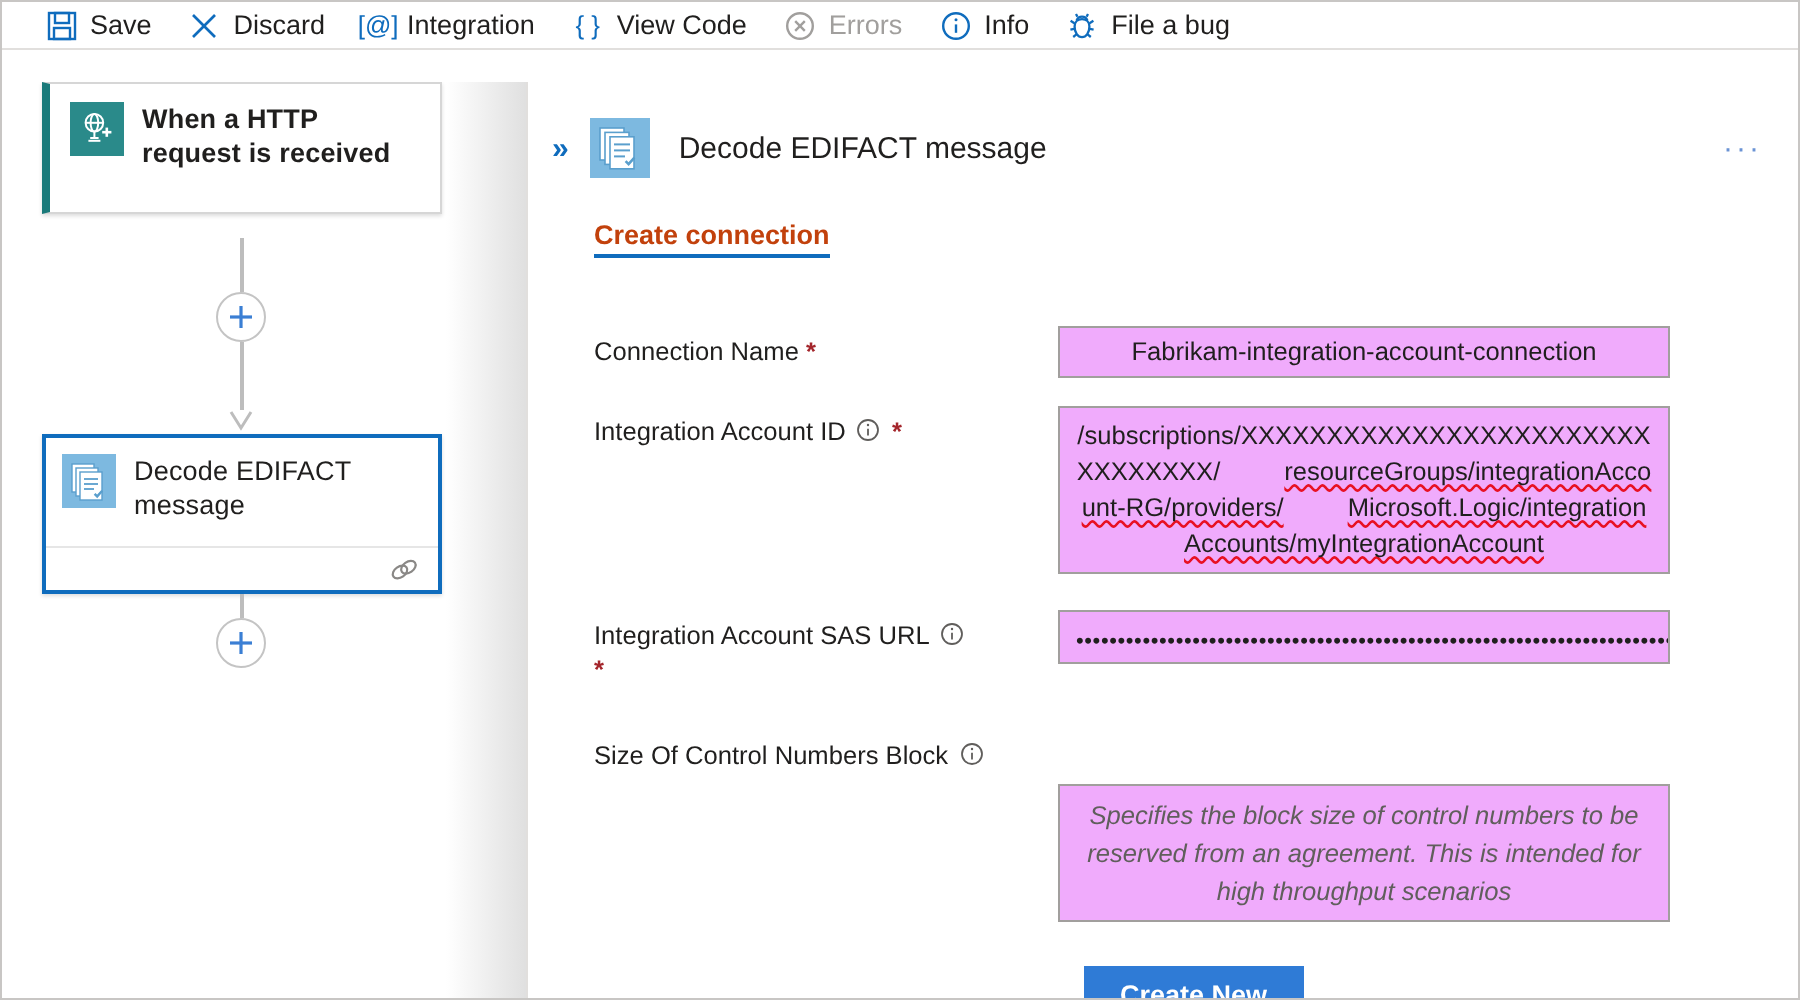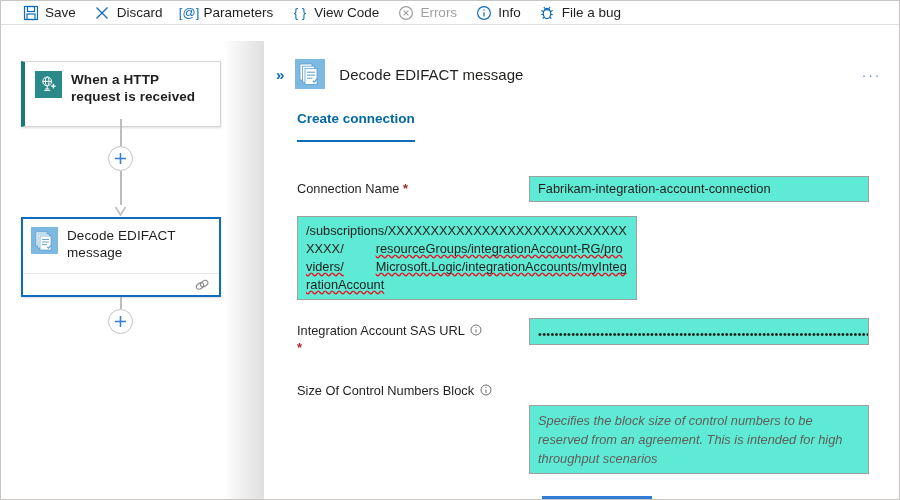--- a/index.html
+++ b/index.html
@@ -59,21 +59,21 @@
   }
 
   .node {
     position:absolute;
     background:#ffffff;
     box-shadow:0 1px 2px rgba(0,0,0,.14);
   }
 
   
   .node-trigger {
-    left:20px; top:20px; width:200px; height:66px;
+    left:20px; top:0; width:200px; height:66px;
     border:1px solid #d6d6d6;
     border-left:4px solid #1a7a7a;
     display:flex; align-items:flex-start;
     padding:9px 10px 0 10px;
   }
   .node-sel {
     left:20px; top:176px; width:200px; height:80px;
     border:2px solid #0f6cbd;
     display:flex; flex-direction:column;
   }
@@ -131,41 +131,41 @@
   .panel-ico svg { display:block; width:30px; height:30px; }
   .panel-title { font-size:15px; color:#201f1e; font-weight:400; }
   .panel-more {
     margin-left:auto; color:#6a93d4; font-size:15px;
     letter-spacing:1.5px; cursor:pointer; padding:0 4px; line-height:1;
   }
 
   .tabs { padding:0 0 0 33px; margin-top:16px; }
   .tab {
     display:inline-block; font-size:13.5px; font-weight:700;
-    color:#0369a1; padding-bottom:14px;
+    color:#c2410c; padding-bottom:2px;
     border-bottom:2px solid #0f6cbd; cursor:pointer;
   }
 
   .form { padding:34px 0 0 33px; }
   .row { display:flex; margin-bottom:14px;gap:20px; }
   .lbl {
     width:212px; flex:none; font-size:12.8px; color:#201f1e;
     line-height:17px; padding-top:4px;
   }
   .req { color:#a4262c; font-weight:700; }
   .info-ico {
     display:inline-block; width:12px; height:12px;
     vertical-align:-1px; margin:0 2px; color:#605e5c;
   }
   .info-ico svg { display:block; }
 
   .fld {
-    border:1px solid #a19f9d; background:#5eead4;
-    width:340px; font-size:12.8px; color:#201f1e;
-    padding:5px 8px; line-height:18px;
+    border:1px solid #a19f9d; background:#f0abfc;
+    width:306px; font-size:12.8px; color:#201f1e;
+    padding:5px 8px; line-height:18px;text-align:center;
   }
   .fld.single { height:26px; padding:3px 8px; }
   .fld.multi { min-height:72px; word-break:break-all; }
   .fld.sas { height:27px; overflow:hidden; letter-spacing:.3px;
              font-size:11px; color:#201f1e; padding:6px 8px; }
   .fld.hint { min-height:62px; color:#605e5c; font-style:italic;
               line-height:19px;margin-top:27px; }
 
   .squiggle {
     text-decoration:underline;
@@ -206,21 +206,21 @@
         <svg width="16" height="16" viewBox="0 0 16 16" stroke="currentColor" stroke-width="1.3" fill="none">
           <line x1="2.5" y1="2.5" x2="13.5" y2="13.5"></line>
           <line x1="13.5" y1="2.5" x2="2.5" y2="13.5"></line>
         </svg>
       </span>
       <span>Discard</span>
     </div>
 
     <div class="tb-item">
       <span class="tb-ico txtico">[@]</span>
-      <span>Parameters</span>
+      <span>Integration</span>
     </div>
 
     <div class="tb-item">
       <span class="tb-ico txtico">{&nbsp;}</span>
       <span>View Code</span>
     </div>
 
     <div class="tb-item disabled">
       <span class="tb-ico">
         <svg width="16" height="16" viewBox="0 0 16 16" stroke="currentColor" stroke-width="1.2" fill="none">
@@ -372,20 +372,31 @@
 
       <div class="row">
         <div class="lbl">
           <span>Connection Name</span>
           <span class="req">*</span>
         </div>
         <div class="fld single">Fabrikam-integration-account-connection</div>
       </div>
 
       <div class="row">
+        <div class="lbl">
+          <span>Integration Account ID</span>
+          <span class="info-ico">
+            <svg width="12" height="12" viewBox="0 0 12 12" stroke="currentColor" stroke-width="0.9" fill="none">
+              <circle cx="6" cy="6" r="5"></circle>
+              <line x1="6" y1="5.4" x2="6" y2="8.8"></line>
+              <circle cx="6" cy="3.5" r="0.6" fill="currentColor" stroke="none"></circle>
+            </svg>
+          </span>
+          <span class="req">*</span>
+        </div>
         <div class="fld multi"><span>/subscriptions/XXXXXXXXXXXXXXXXXXXXXXXXXXXXXXXX/</span><span class="squiggle">resourceGroups/integrationAccount-RG/providers/</span><span class="squiggle">Microsoft.Logic/integrationAccounts/myIntegrationAccount</span></div>
       </div>
 
       <div class="row" style="margin-top:18px;">
         <div class="lbl">
           <span>Integration Account SAS URL</span>
           <span class="info-ico">
             <svg width="12" height="12" viewBox="0 0 12 12" stroke="currentColor" stroke-width="0.9" fill="none">
               <circle cx="6" cy="6" r="5"></circle>
               <line x1="6" y1="5.4" x2="6" y2="8.8"></line>

